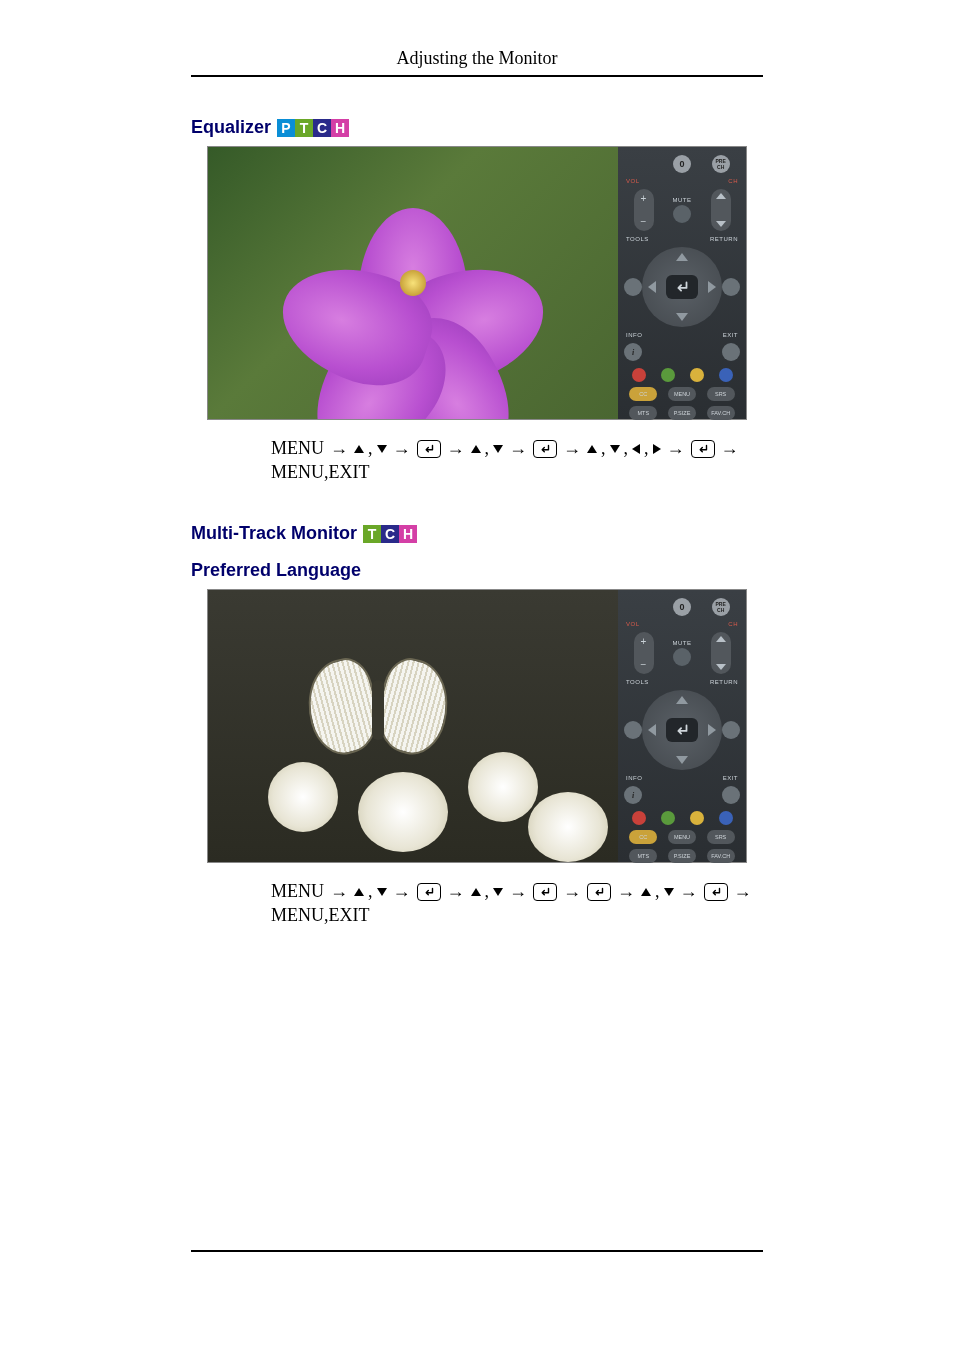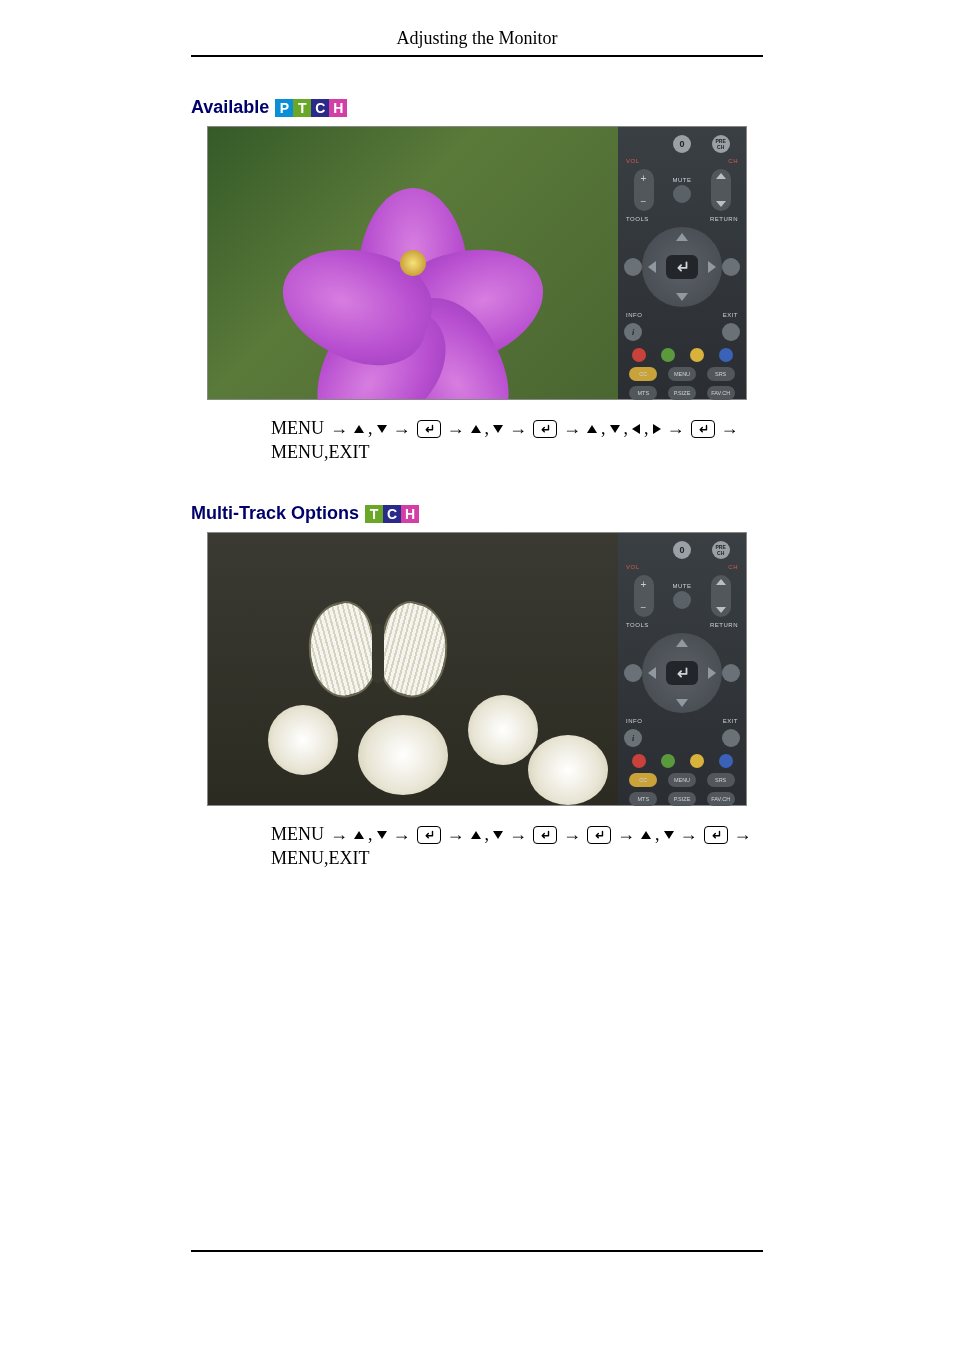--- a/index.html
+++ b/index.html
@@ -7,21 +7,21 @@
     padding: 0;
     background: #fff;
     font-family: "Times New Roman", Times, serif;
     color: #000;
   }
   .page {
     width: 792px;
     min-height: 1350px;
     margin: 0 auto;
     box-sizing: border-box;
-    padding: 28px 110px 40px 110px;
+    padding: 48px 110px 40px 110px;
     position: relative;
   }
   .header-title {
     text-align: center;
     font-size: 18px;
   }
   hr.rule {
     border: none;
     border-top: 2px solid #000;
     margin: 6px 0 0 0;
@@ -389,21 +389,21 @@
 </style>
 </head>
 <body>
 
 <div class="page">
 
   <div class="header-title">Adjusting the Monitor</div>
   <hr class="rule">
 
   <div class="section-heading">
-    <span>Available</span>
+    <span>Equalizer</span>
     <span class="badges">
       <span class="badge p">P</span>
       <span class="badge t">T</span>
       <span class="badge c">C</span>
       <span class="badge h">H</span>
     </span>
   </div>
 
   <div class="illustration">
     <div class="photo-area">
@@ -524,27 +524,28 @@
     <span class="enter-inline">
         <svg viewBox="0 0 20 14">
           <path d="M15 2 V8 H6 M6 8 L9 5 M6 8 L9 11" stroke="#000" stroke-width="2" fill="none" stroke-linecap="round" stroke-linejoin="round"></path>
         </svg>
       </span>
     <span class="arrow">→</span>
     <span>MENU,EXIT</span>
   </div>
 
   <div class="section-heading">
-    <span>Multi-Track Options</span>
+    <span>Multi-Track Monitor</span>
     <span class="badges">
       <span class="badge t">T</span>
       <span class="badge c">C</span>
       <span class="badge h">H</span>
     </span>
   </div>
+  <div class="sub-heading">Preferred Language</div>
 
   <div class="illustration">
     <div class="photo-area butterfly-scene">
       <div class="bf-flowers">
         <div class="bloom b1"></div>
         <div class="bloom b2"></div>
         <div class="bloom b3"></div>
         <div class="bloom b4"></div>
       </div>
       <div class="butterfly">

